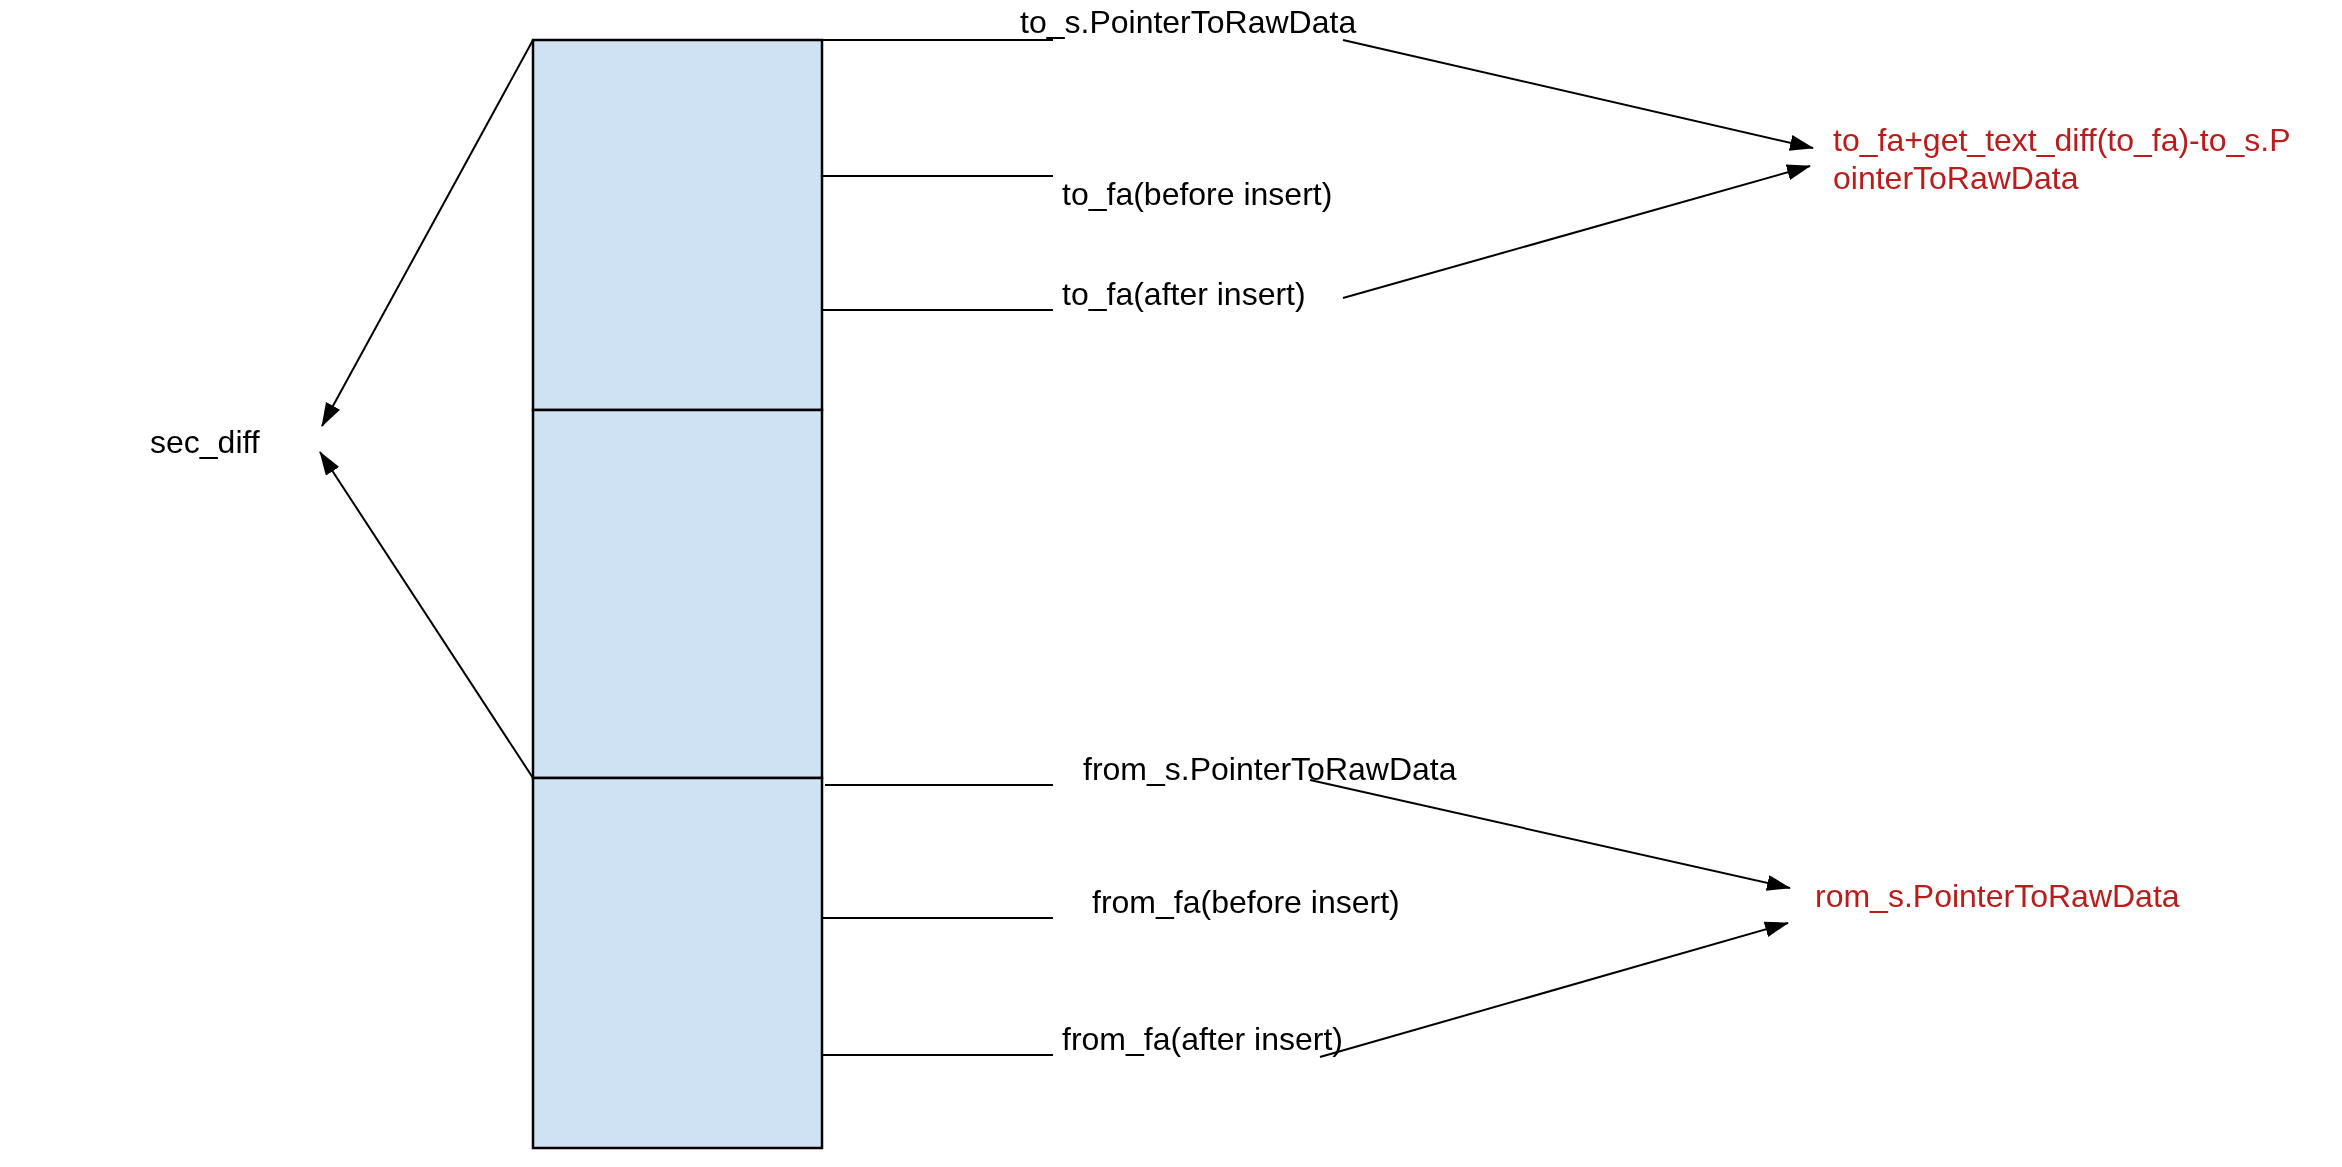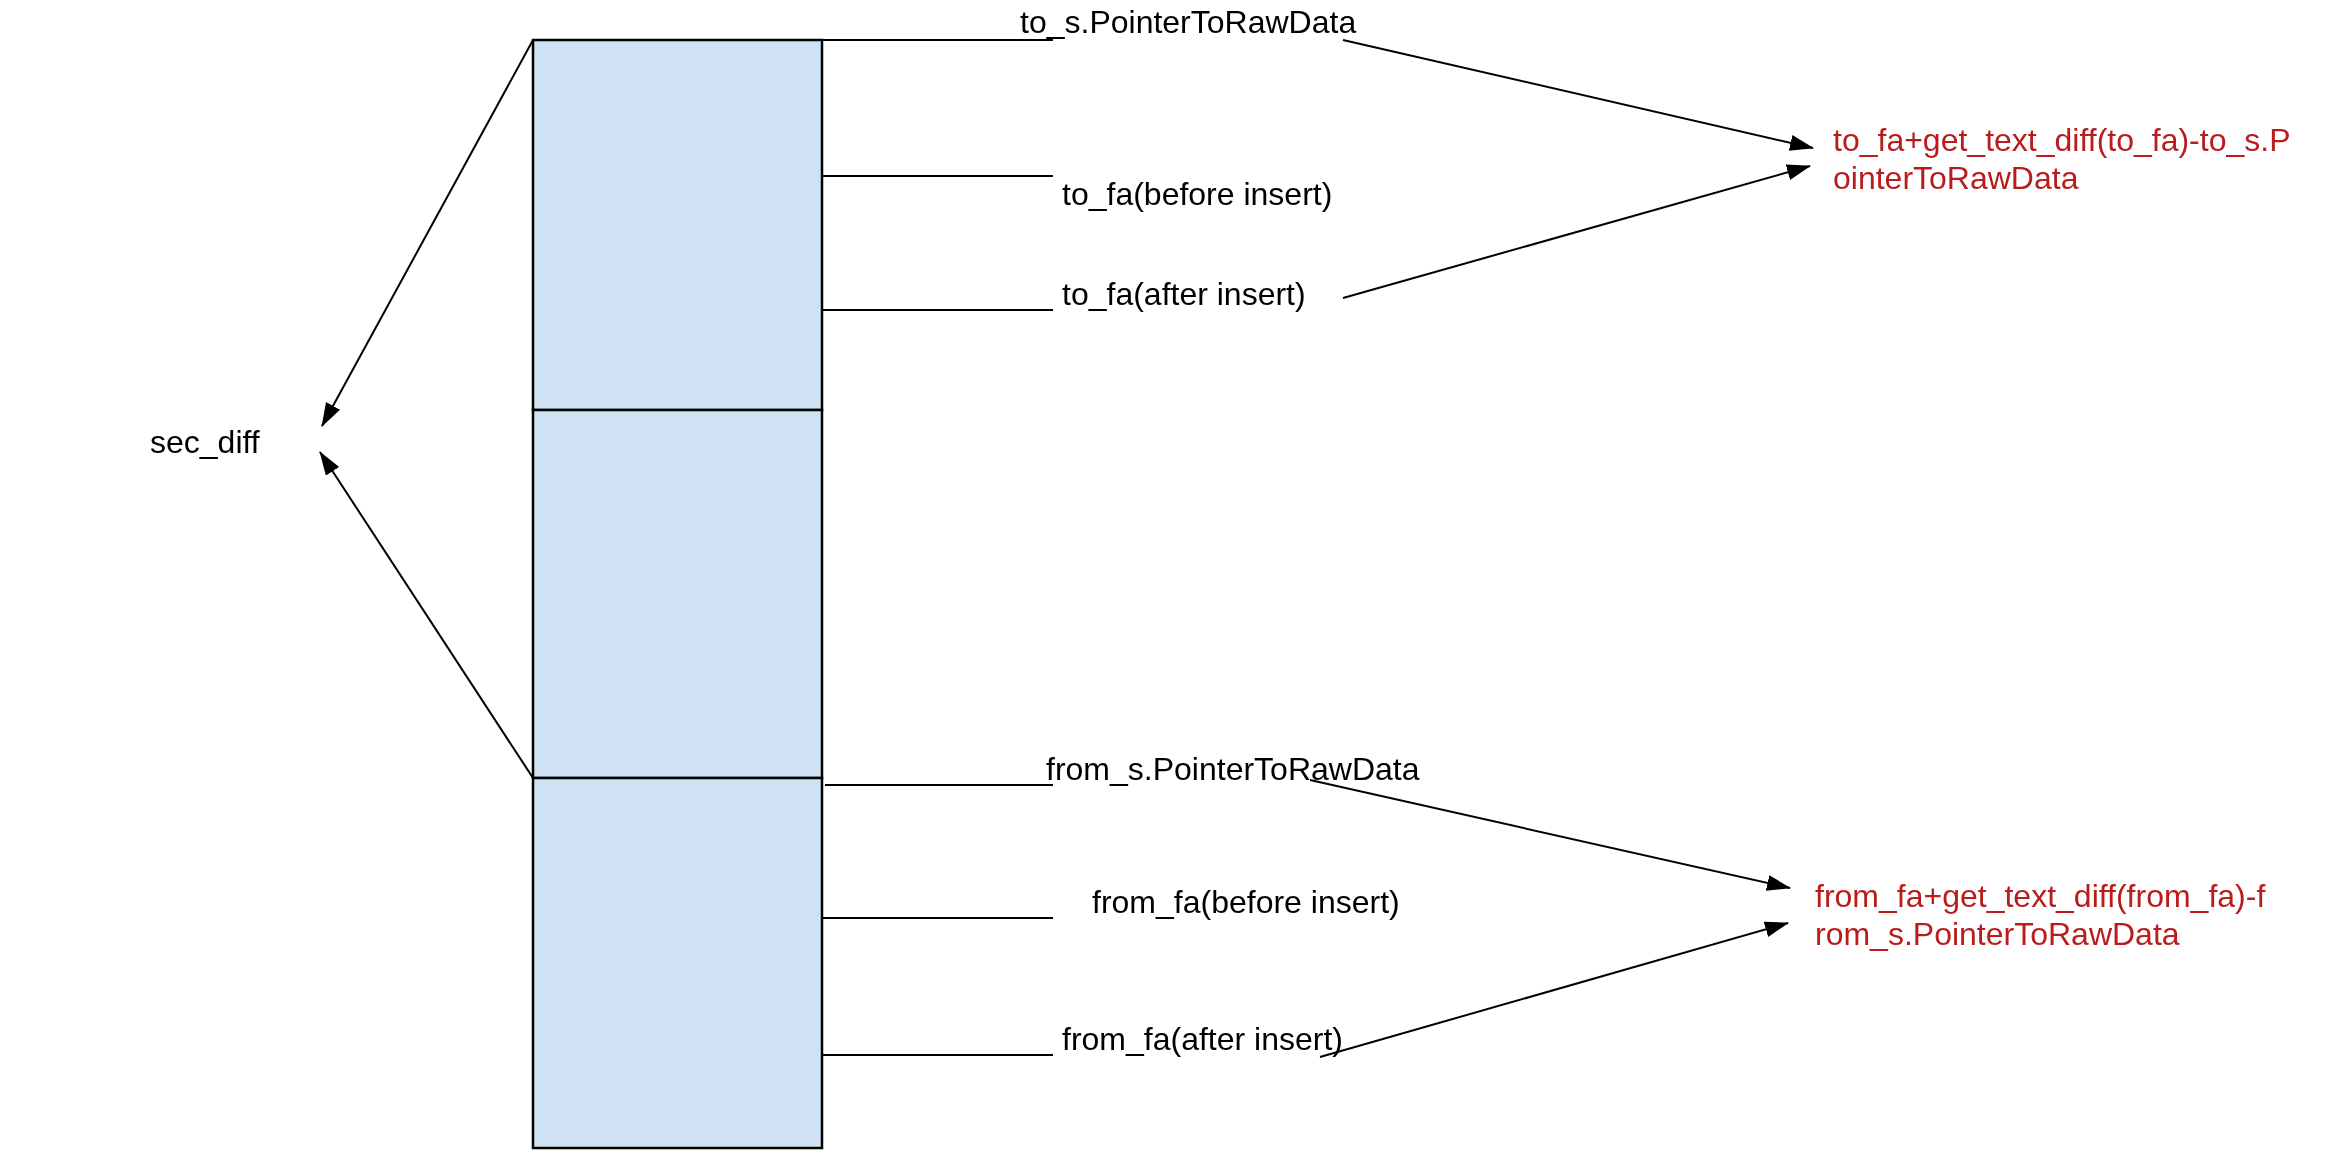--- a/index.html
+++ b/index.html
@@ -66,29 +66,28 @@
     </svg>
 
   <div class="lbl" style="left: 150px; top: 424px;">sec_diff</div>
 
   <div class="lbl" style="left: 1020px; top: 4px;">to_s.PointerToRawData</div>
 
   <div class="lbl" style="left: 1062px; top: 142px; margin-top: 34px;">to_fa(before insert)</div>
 
   <div class="lbl" style="left: 1062px; top: 276px;">to_fa(after insert)</div>
 
-  <div class="lbl" style="left: 1046px; top: 751px; text-align: center;">from_s.PointerToRawData</div>
+  <div class="lbl" style="left: 1083px; top: 751px; text-align: center;">from_s.PointerToRawData</div>
 
   <div class="lbl" style="left: 1092px; top: 884px;">from_fa(before insert)</div>
 
   <div class="lbl" style="left: 1062px; top: 1021px;">from_fa(after insert)</div>
 
   <div class="lbl-block" style="left: 1833px; top: 121px;">
     <div>to_fa+get_text_diff(to_fa)-to_s.P</div>
     <div>ointerToRawData</div>
   </div>
 
   <div class="lbl-block" style="left: 1815px; top: 877px;">
-    <div>from_fa+get_text_diff(from_fa)-f</div>
     <div>rom_s.PointerToRawData</div>
   </div>
 
 </div>
 
 </body></html>

